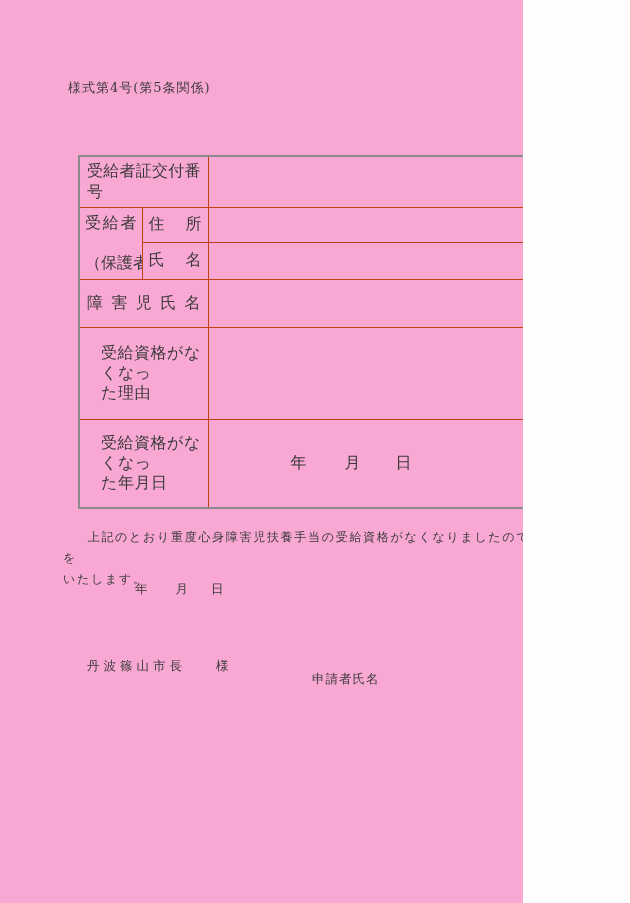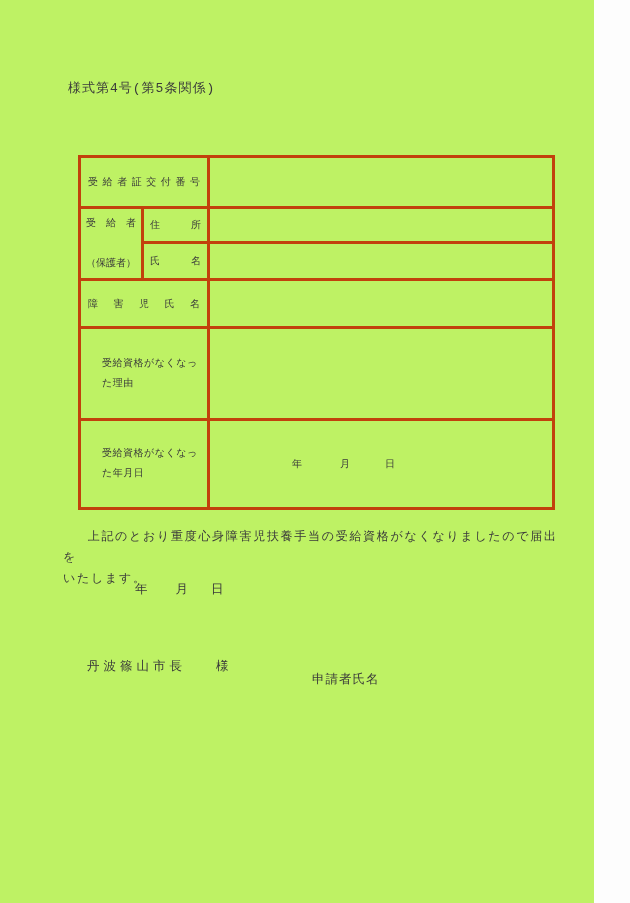--- a/index.html
+++ b/index.html
@@ -4,42 +4,41 @@
 <style>
   * { margin: 0; padding: 0; box-sizing: border-box; }
   html, body { background: #fdfdfd; }
   body {
     width: 630px; height: 903px;
     font-family: "DejaVu Serif", "Liberation Serif", serif;
     color: #3a3a3a;
   }
   .page {
     position: relative;
-    width: 594px; height: 903px;
-    background: #bef264;
+    width: 523px; height: 903px;
+    background: #f9a8d4;
     overflow: hidden;
-    font-family: Liberation Mono, monospace;
   }
   .form-number {
     position: absolute; left: 68px; top: 79px;
     font-size: 13px; letter-spacing: 1px;
   }
   .doc-title {
     position: absolute; left: 0; top: 127px; width: 630px;
     text-align: center; font-size: 12.5px; letter-spacing: 0.2px;
   }
   table.form-table {
     position: absolute; left: 78px; top: 155px;
     width: 474px;
     border-collapse: collapse; table-layout: fixed;
     border: 2px solid #8b8b8b;
   }
   .form-table td {
-    border: 3px solid #c2410c;
-    font-size: 10px;
+    border: 1px solid #c2410c;
+    font-size: 16px;
     vertical-align: middle;
     color: #3a3a3a;
     overflow: hidden;
   }
   .label-justify {
     text-align: justify; text-align-last: justify;
     padding: 0 7px;
   }
   .sub-justify {
     text-align: justify; text-align-last: justify;

